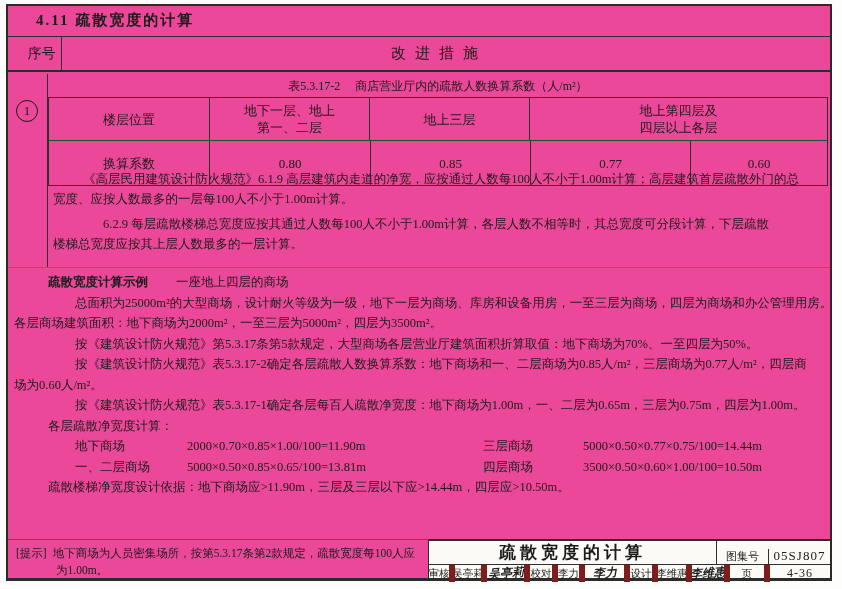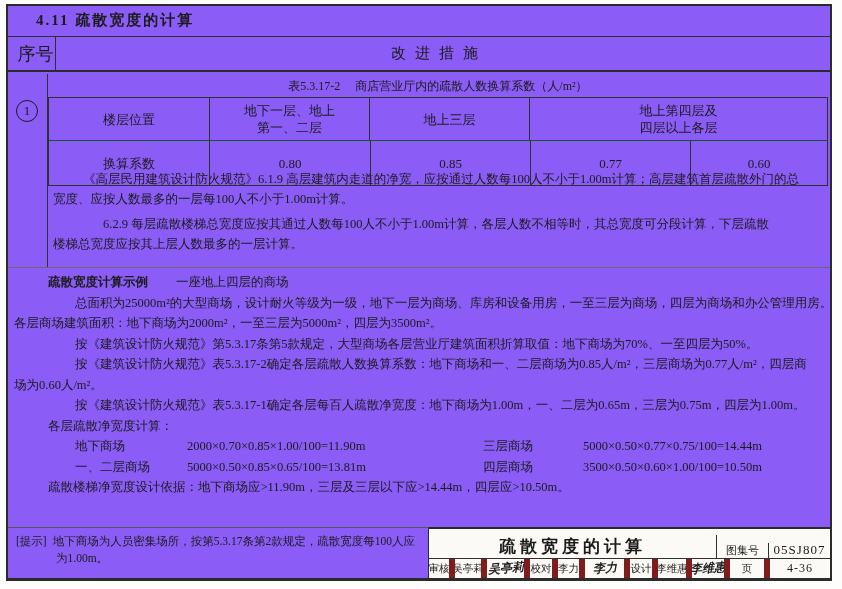--- a/index.html
+++ b/index.html
@@ -1,26 +1,26 @@
 <!DOCTYPE html>
 <html><head>
 <meta charset="utf-8">
 <style>
   html,body{margin:0;padding:0;background:#ffffff;}
   .page{position:relative;width:842px;height:589px;background:#fdfdfc;overflow:hidden;
         font-family:"Liberation Serif","DejaVu Serif",serif;color:#1b1b1b;}
   .sheet{position:absolute;left:6px;top:4px;width:826px;height:577px;box-sizing:border-box;
-         border:2px solid #2b2b2b;border-bottom-width:3px;background:#8b5cf6;}
+         border:2px solid #2b2b2b;border-bottom-width:3px;background:#ec4899;}
   
   .heading-band{position:absolute;left:0;top:0;width:100%;height:31px;border-bottom:1px solid #2f2f2f;box-sizing:border-box;}
   .heading-text{position:absolute;left:28px;top:5px;font-size:15px;font-weight:700;letter-spacing:2px;}
   
   .header-row{position:absolute;left:0;top:31px;width:100%;height:35px;border-bottom:2px solid #2b2b2b;box-sizing:border-box;}
-  .no-cell{position:absolute;left:8px;top:0;width:40px;height:100%;border-right:1px solid #2f2f2f;box-sizing:border-box;
-           display:flex;align-items:center;justify-content:center;font-size:18px;}
+  .no-cell{position:absolute;left:14px;top:0;width:40px;height:100%;border-right:1px solid #2f2f2f;box-sizing:border-box;
+           display:flex;align-items:center;justify-content:center;font-size:14px;}
   .measures-cell{position:absolute;left:40px;right:0;top:0;height:100%;display:flex;align-items:center;justify-content:center;
            font-size:15px;letter-spacing:9px;}
   
   .row1{position:absolute;left:0;top:68px;width:100%;height:194px;border-bottom:1px solid #6a6a6a;box-sizing:border-box;}
   .row1-no-col{position:absolute;left:0;top:0;width:40px;height:100%;border-right:1px solid #2f2f2f;box-sizing:border-box;}
   .circle-num{position:absolute;left:8px;top:26px;width:22px;height:22px;border:1.5px solid #1b1b1b;border-radius:50%;
            display:flex;align-items:center;justify-content:center;font-size:13px;background:transparent;box-sizing:border-box;}
   .tbl-caption{position:absolute;left:40px;right:2px;top:4px;text-align:center;font-size:12px;white-space:nowrap;}
   .coef-table{position:absolute;left:40px;top:23px;width:780px;height:89px;border:1px solid #2f2f2f;
            box-sizing:border-box;display:flex;flex-direction:column;}
@@ -38,21 +38,21 @@
   .i0{padding-left:0;}
   .i1{padding-left:34px;}
   .i2{padding-left:61px;}
   .ex-title{display:flex;gap:28px;padding-left:34px;margin-top:4px;}
   .ex-title-label{font-weight:600;}
   .calc-row{display:flex;padding-left:34px;}
   .cl{width:112px;margin-left:27px;}
   .cf{width:296px;}
   .cl2{width:100px;}
   
-  .bottom{position:absolute;left:0;bottom:0;width:100%;height:51px;display:flex;box-sizing:border-box;}
+  .bottom{position:absolute;left:0;bottom:0;width:100%;height:39px;display:flex;box-sizing:border-box;}
   .hint-box{width:421px;box-sizing:border-box;border-top:1px solid #555;border-right:1.5px solid #2b2b2b;
             padding:5px 6px 0 8px;font-size:11.5px;line-height:17px;white-space:nowrap;overflow:hidden;}
   .hint-l1{display:flex;gap:6px;}
   .hint-l2{padding-left:40px;}
   .title-block{flex:1;box-sizing:border-box;border-top:2px solid #2b2b2b;display:flex;flex-direction:column;background:#fbfaf6;}
   .tb-row1{display:flex;height:30px;border-bottom:1px solid #2f2f2f;box-sizing:border-box;align-items:flex-end;}
   .tb-title{width:288px;border-right:1px solid #2f2f2f;box-sizing:border-box;display:flex;align-items:center;
             justify-content:center;font-size:17px;font-weight:700;letter-spacing:4px;}
   .tb-atlas-label{width:52px;border-right:1px solid #2f2f2f;box-sizing:border-box;display:flex;align-items:center;
             justify-content:center;font-size:11px;}

